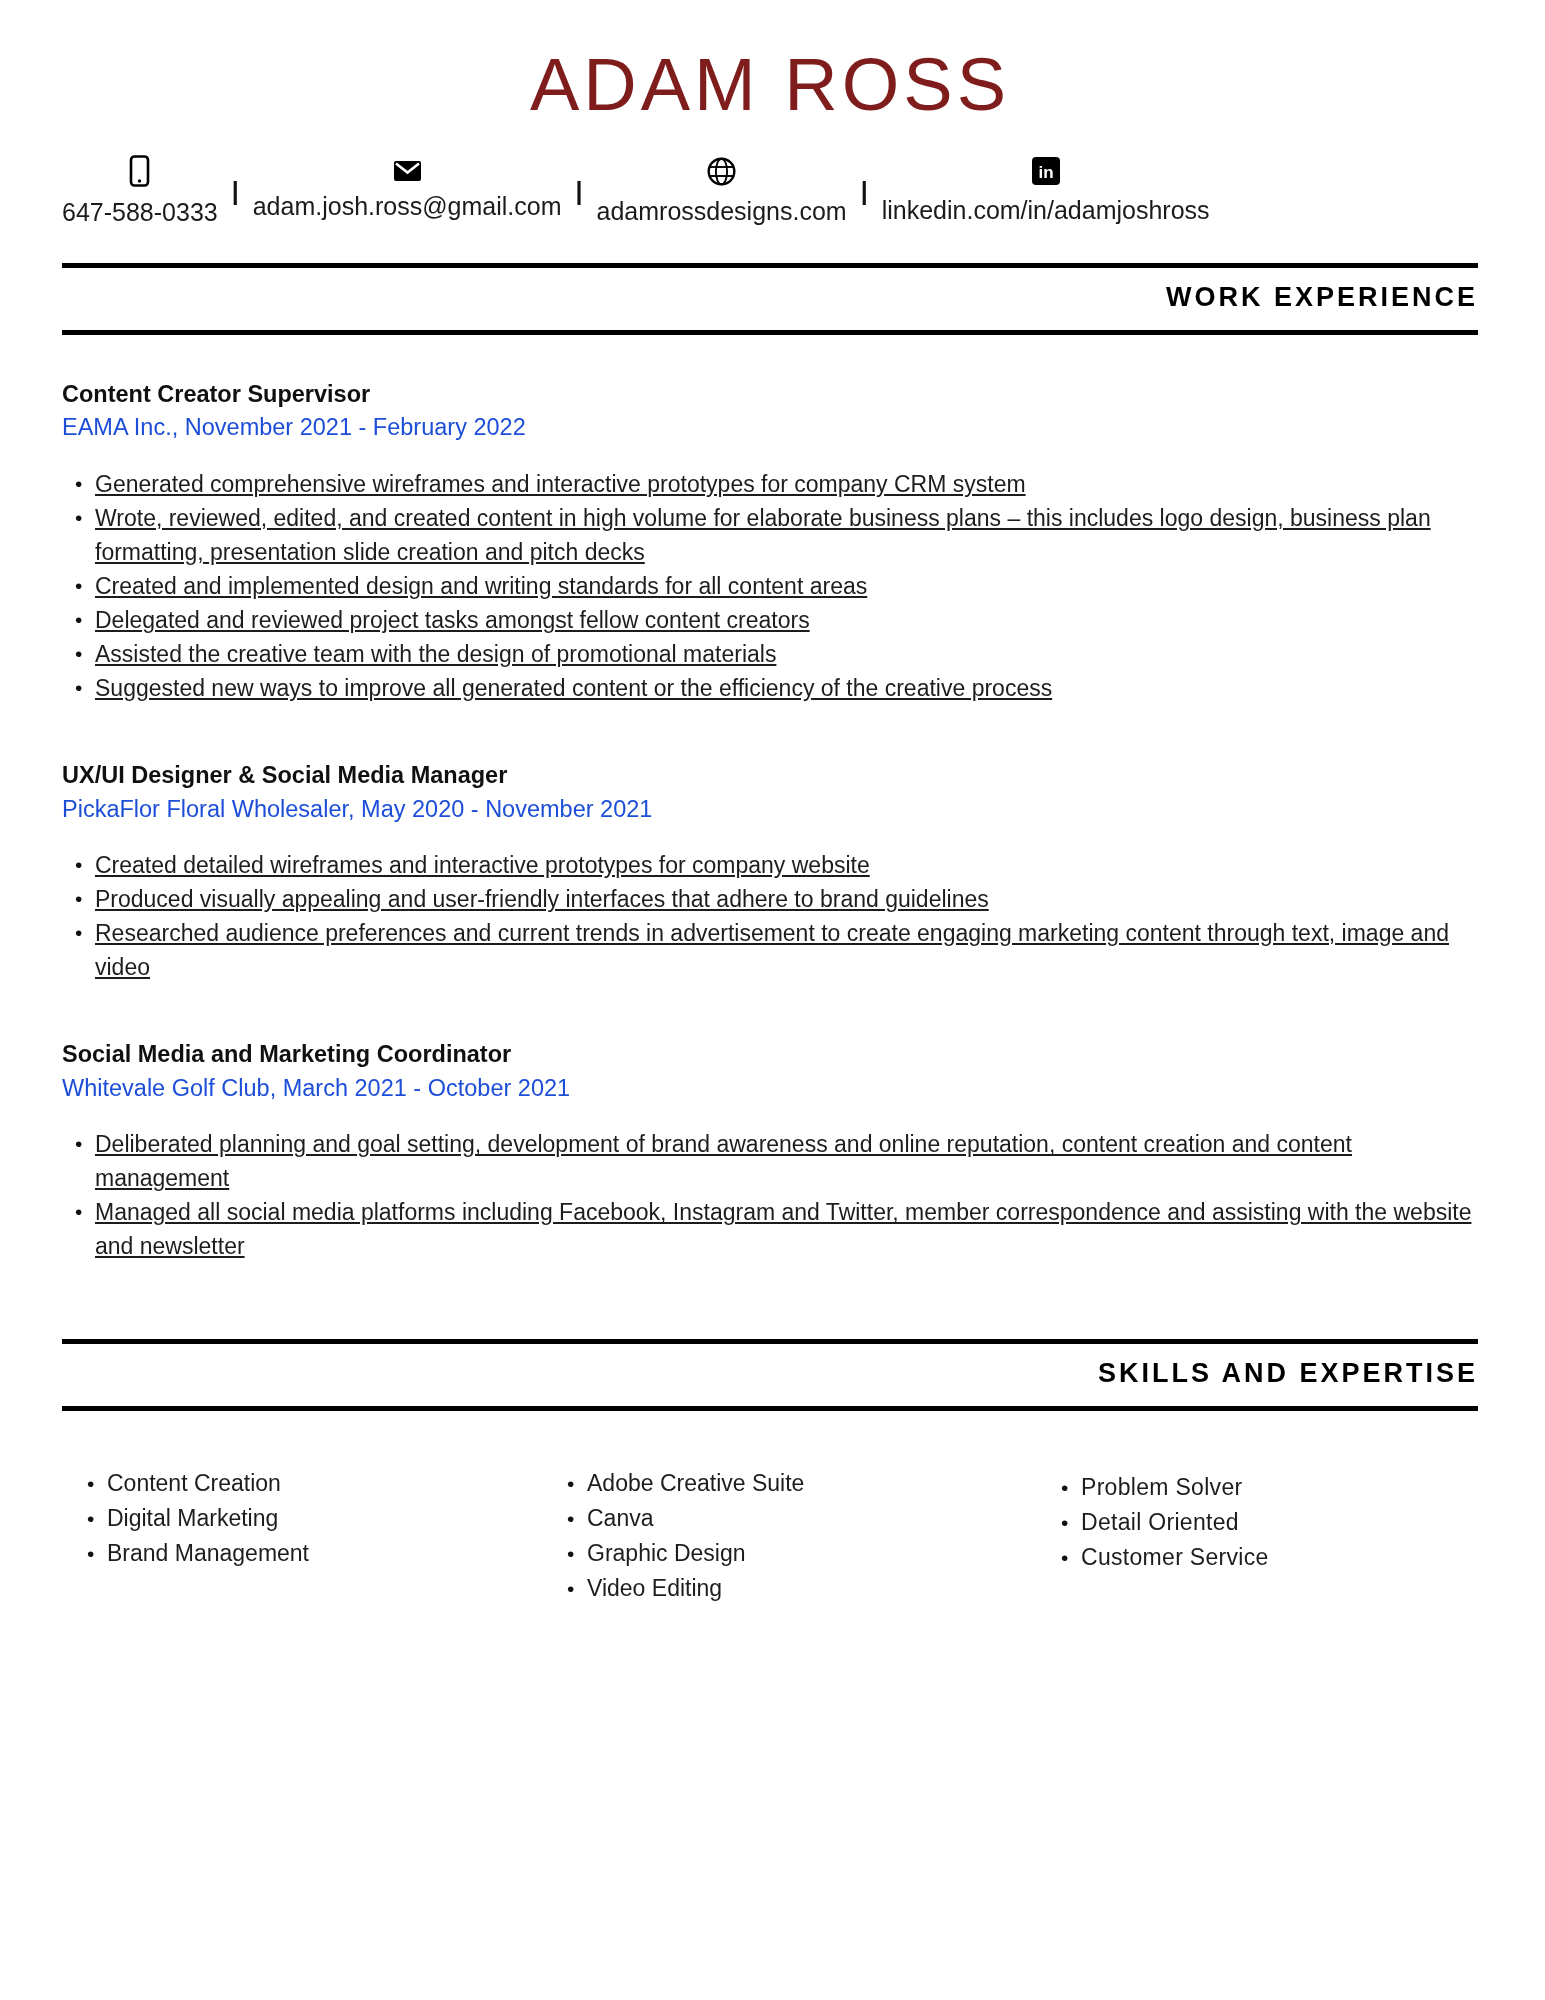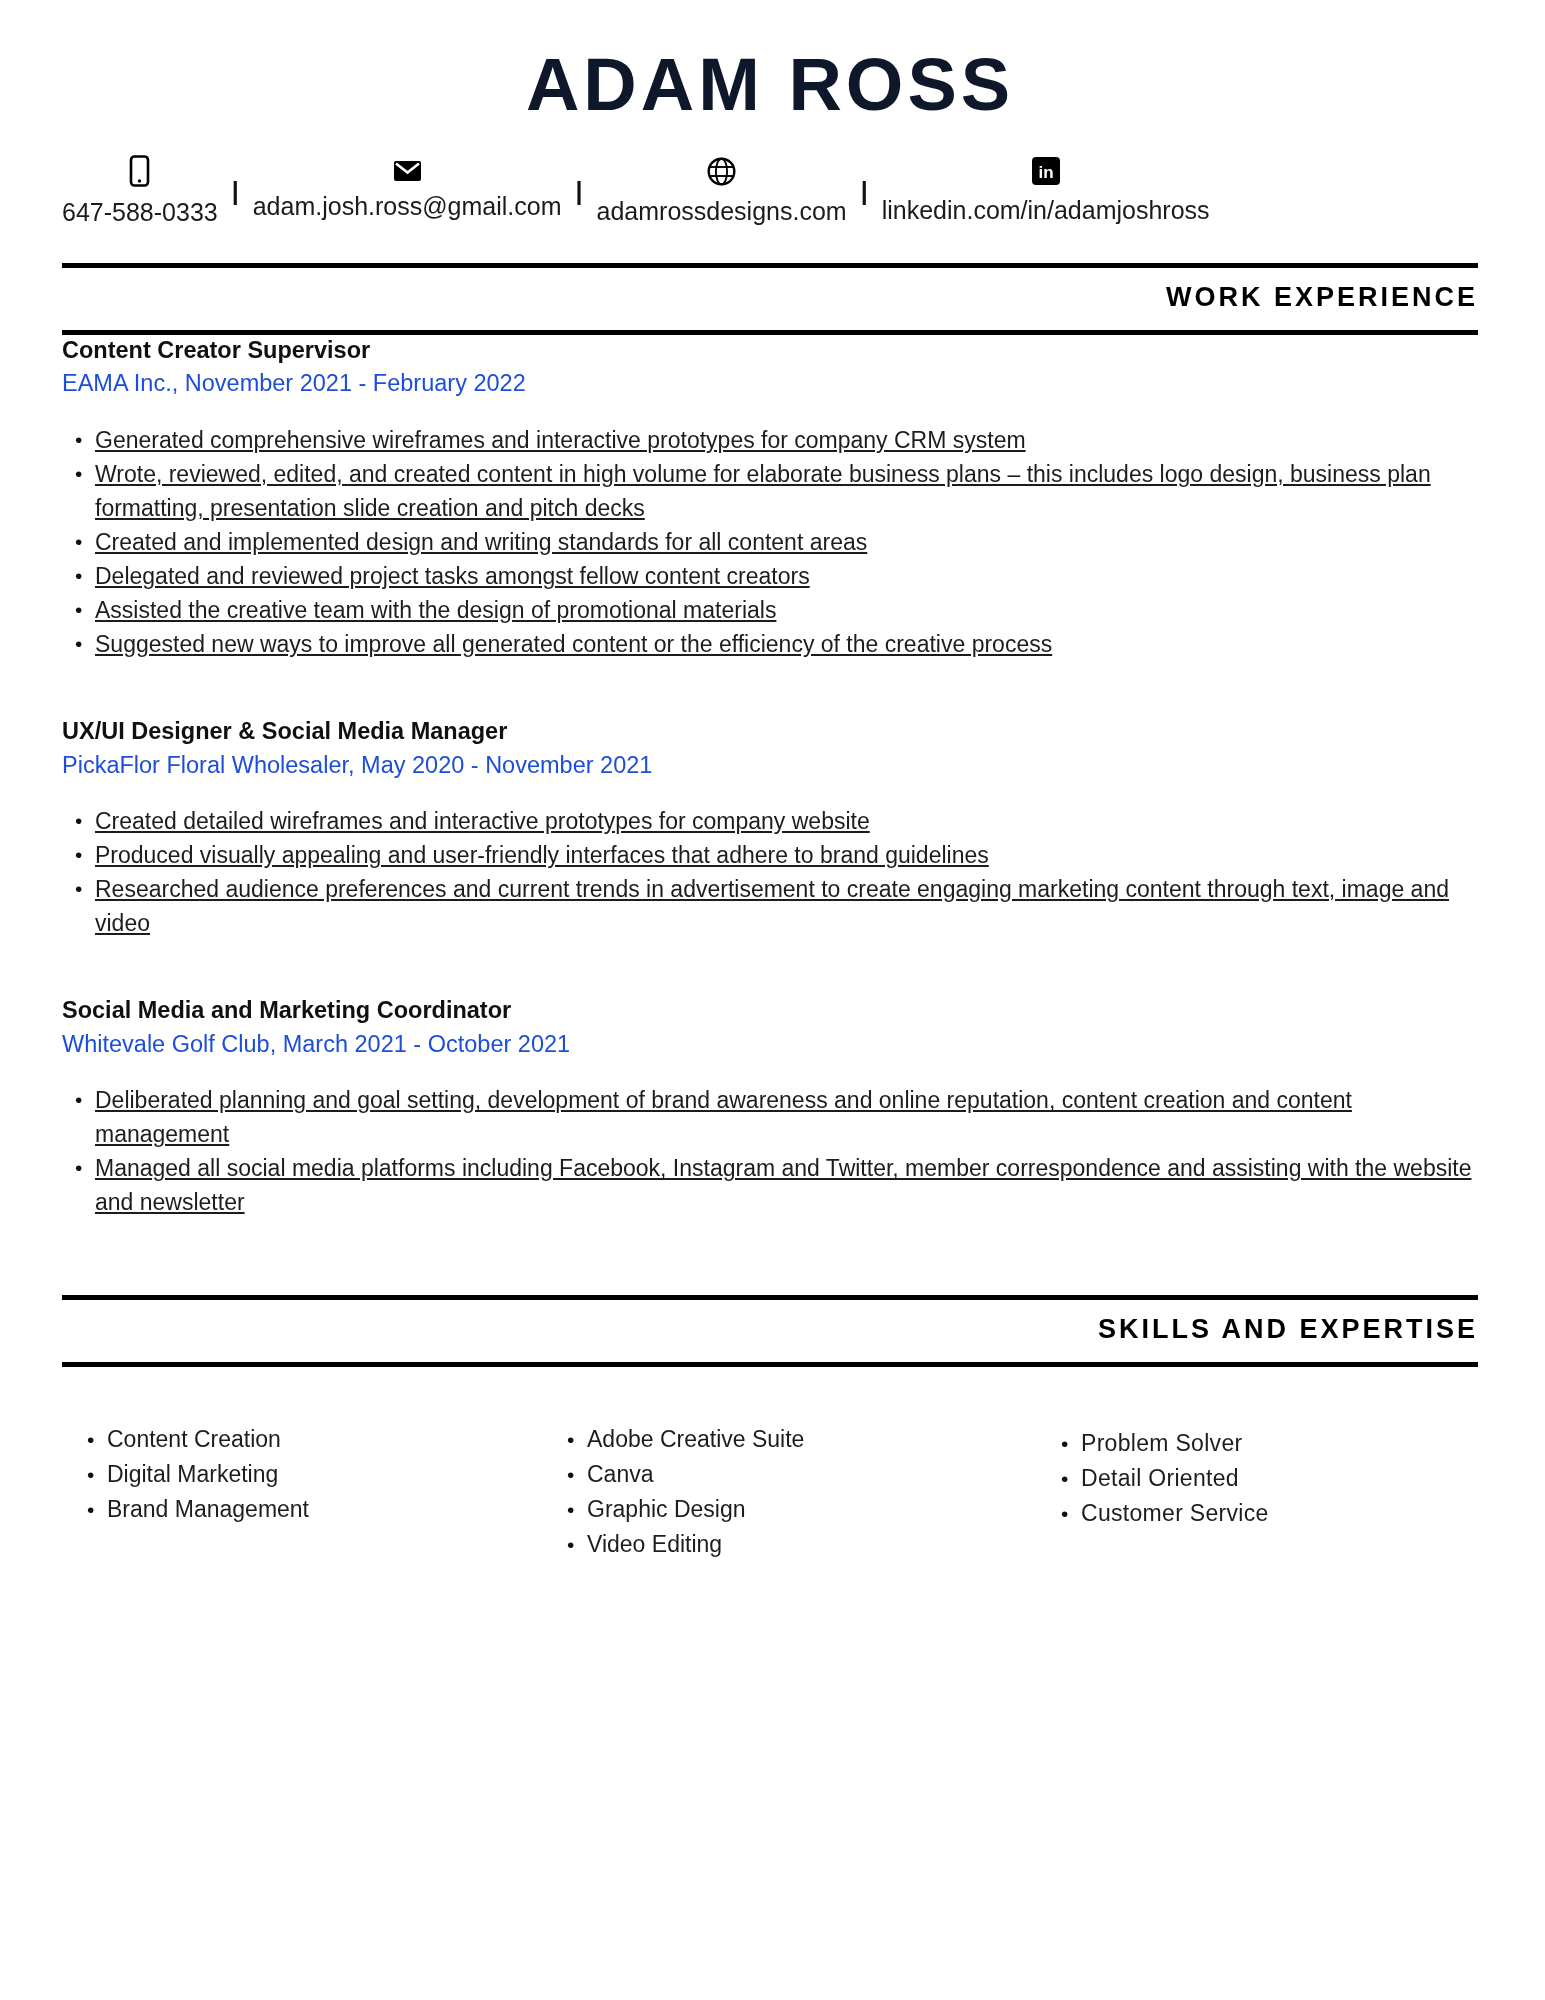--- a/index.html
+++ b/index.html
@@ -12,22 +12,22 @@
   }
   .page {
     width: 1545px; height: 2000px;
     padding: 48px 67px 0 62px;
     background: #ffffff;
     overflow: hidden;
   }
   
   .name {
     margin: 0; text-align: center;
-    font-size: 74px; font-weight: 700; letter-spacing: 4px;
-    line-height: 1.0; color: #0f172a;
+    font-size: 74px; font-weight: 400; letter-spacing: 4px;
+    line-height: 1.0; color: #7f1d1d;
   }
   .contact {
     display: flex; align-items: center; flex-wrap: nowrap;
     margin-top: 33px; font-size: 25px; color: #1b1b1b;
     white-space: nowrap;
   }
   .contact-item { display: inline-flex; align-items: center; gap: 11px; flex-direction: column; }
   .contact-sep { font-weight: 700; margin: 0 14px; color: #111; }
   .cicon { display: inline-flex; align-items: center; justify-content: center; }
   .cicon svg { display: block; }
@@ -38,21 +38,21 @@
     padding: 15px 0 17px 0;
     text-align: right;
   }
   .section-header.work { margin-top: 36px; }
   .section-header.skills { margin-top: 76px; }
   .section-title {
     margin: 0; font-size: 27px; font-weight: 800;
     letter-spacing: 3px; color: #000; line-height: 1.1;
   }
   
-  .job { }
+  .job { margin-top: 44px; }
   .job + .job { margin-top: 55px; }
   .job-title { margin: 0; font-size: 23.5px; font-weight: 700; color: #101010; line-height: 1.3; }
   .job-subtitle { margin: 3px 0 0 0; font-size: 23.5px; font-weight: 400; line-height: 1.35; color: #1d4ed8; }
   ul.bullets { list-style: none; margin: 23px 0 0 0; padding: 0; text-decoration: underline; }
   ul.bullets li {
     position: relative; padding-left: 33px;
     font-size: 23px; line-height: 34px; color: #1d1d1d;
   }
   ul.bullets li::before {
     content: "\2022";

